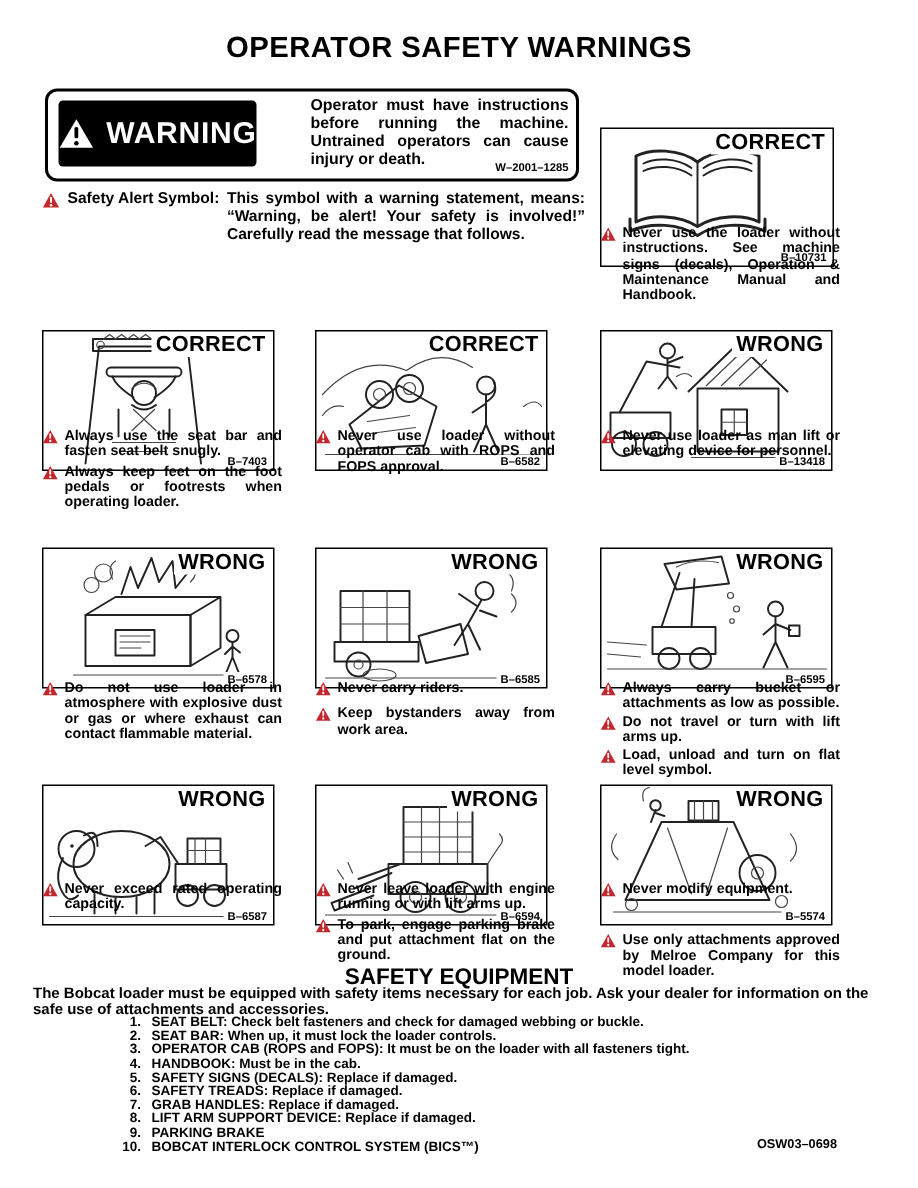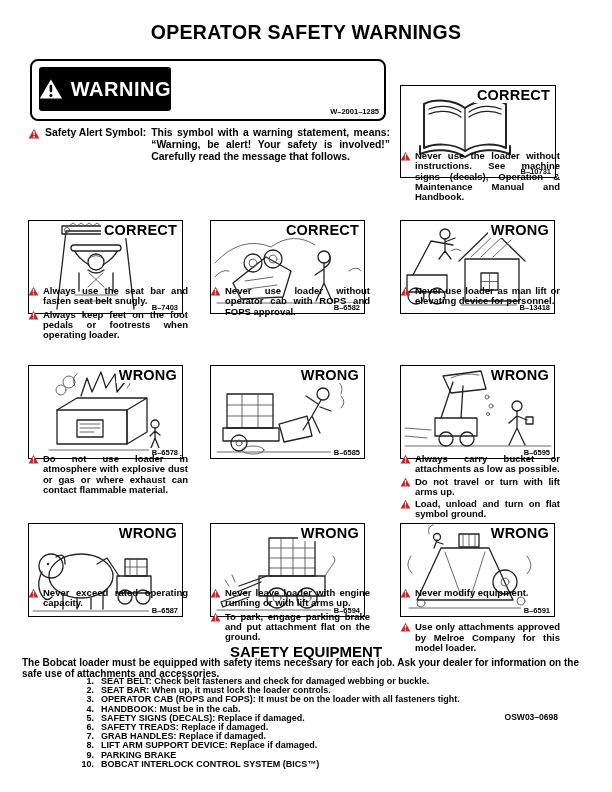--- a/index.html
+++ b/index.html
@@ -35,21 +35,21 @@
   .caps{position:absolute;width:160px;display:flex;flex-direction:column;gap:3px;}
   .cap{display:flex;gap:4px;font-size:9.5px;line-height:1.08;text-align:justify;}
   .cap .tri{flex:0 0 11px;margin-top:0;}
   .capr1{top:286px}.capr2{top:454px}.capr3{top:588px}.capbook{top:151px}
   
   .se-head{position:absolute;top:643px;left:0;width:612px;text-align:center;font-size:15px;}
   .se-intro{position:absolute;left:22px;top:657px;width:568px;font-size:10px;line-height:1.12;}
   .se-list{position:absolute;left:58px;top:677px;font-size:9px;line-height:9.2px;}
   .se-row{display:flex;}
   .se-num{width:36px;text-align:right;padding-right:7px;}
-  .footer{position:absolute;right:54px;top:712px;font-size:8.5px;}
+  .footer{position:absolute;right:54px;top:757px;font-size:8.5px;}
   svg .ln{fill:none;stroke:#222;stroke-width:1.3;stroke-linecap:round;stroke-linejoin:round;}
   svg .thin{fill:none;stroke:#444;stroke-width:.8;stroke-linecap:round;}
 </style>
 </head>
 <body>
 
 <div class="page">
 
   <svg width="0" height="0" style="position:absolute" aria-hidden="true">
     <symbol id="tri" viewBox="0 0 12 11">
@@ -63,20 +63,21 @@
 
   <div class="banner">
     <div class="banner-black">
       <svg width="25" height="22" viewBox="0 0 30 26">
         <path d="M15 1 29 25 H1 Z" fill="#fff"></path>
         <rect x="13.4" y="7.5" width="3.2" height="9.5" rx="1.3" fill="#000"></rect>
         <circle cx="15" cy="21.2" r="1.9" fill="#000"></circle>
       </svg>
       <span class="banner-word">WARNING</span>
     </div>
+    <div class="banner-text">Operator must have instructions before running the machine. Untrained operators can cause injury or death.</div>
     <div class="banner-code">W–2001–1285</div>
   </div>
 
   <div class="salert">
     <svg class="tri" width="12" height="11">
         <use href="#tri"></use>
       </svg>
     <span class="label">Safety Alert Symbol:</span>
     <span class="body">This symbol with a warning statement, means: “Warning, be alert! Your safety is involved!” Carefully read the message that follows.</span>
   </div>
@@ -247,38 +248,52 @@
   </div>
 
   <div class="caps capr2 c1">
     <div class="cap">
       <svg class="tri" width="11" height="10">
           <use href="#tri"></use>
         </svg>
       <span>Do not use loader in atmosphere with explosive dust or gas or where exhaust can contact flammable material.</span>
     </div>
   </div>
+  <div class="caps capr2 c2" style="gap:7px;">
+    <div class="cap">
+      <svg class="tri" width="11" height="10">
+          <use href="#tri"></use>
+        </svg>
+      <span>Never carry riders.</span>
+    </div>
+    <div class="cap">
+      <svg class="tri" width="11" height="10">
+          <use href="#tri"></use>
+        </svg>
+      <span>Keep bystanders away from work area.</span>
+    </div>
+  </div>
   <div class="caps capr2 c3" style="gap:2px;">
     <div class="cap">
       <svg class="tri" width="11" height="10">
           <use href="#tri"></use>
         </svg>
       <span>Always carry bucket or attachments as low as possible.</span>
     </div>
     <div class="cap">
       <svg class="tri" width="11" height="10">
           <use href="#tri"></use>
         </svg>
       <span>Do not travel or turn with lift arms up.</span>
     </div>
     <div class="cap">
       <svg class="tri" width="11" height="10">
           <use href="#tri"></use>
         </svg>
-      <span>Load, unload and turn on flat symbol ground.</span>
+      <span>Load, unload and turn on flat level symbol.</span>
     </div>
   </div>
 
   <div class="panel c1 r3">
     <svg class="illu" viewBox="0 0 153 92">
       <ellipse class="ln" cx="52" cy="52" rx="32" ry="22"></ellipse>
       <circle class="ln" cx="22" cy="42" r="12"></circle>
       <path class="ln" d="M13 48 Q6 62 14 73 Q18 78 23 73"></path>
       <path class="ln" d="M27 33 Q36 27 36 40"></path>
       <circle cx="19" cy="40" r="1.2" fill="#222"></circle>
@@ -322,21 +337,21 @@
       <rect class="ln" x="58" y="10" width="20" height="13"></rect>
       <path class="thin" d="M62 10 V23 M68 10 V23 M74 10 V23"></path>
       <circle class="ln" cx="36" cy="13" r="3.5"></circle>
       <path class="ln" d="M36 16 L33 24 M36 18 L42 20"></path>
       <path class="thin" d="M28 10 q-2 -8 4 -9 M10 32 q-7 10 1 17 M126 32 q8 10 0 18"></path>
       <circle class="thin" cx="20" cy="79" r="4"></circle>
         <circle class="thin" cx="120" cy="77" r="4"></circle>
       <path class="thin" d="M8 84 H146"></path>
     </svg>
     <div class="verdict">WRONG</div>
-    <div class="figid">B–6591</div>
+    <div class="figid">B–5574</div>
   </div>
 
   <div class="caps capr3 c1">
     <div class="cap">
       <svg class="tri" width="11" height="10">
           <use href="#tri"></use>
         </svg>
       <span>Never exceed rated operating capacity.</span>
     </div>
   </div>

